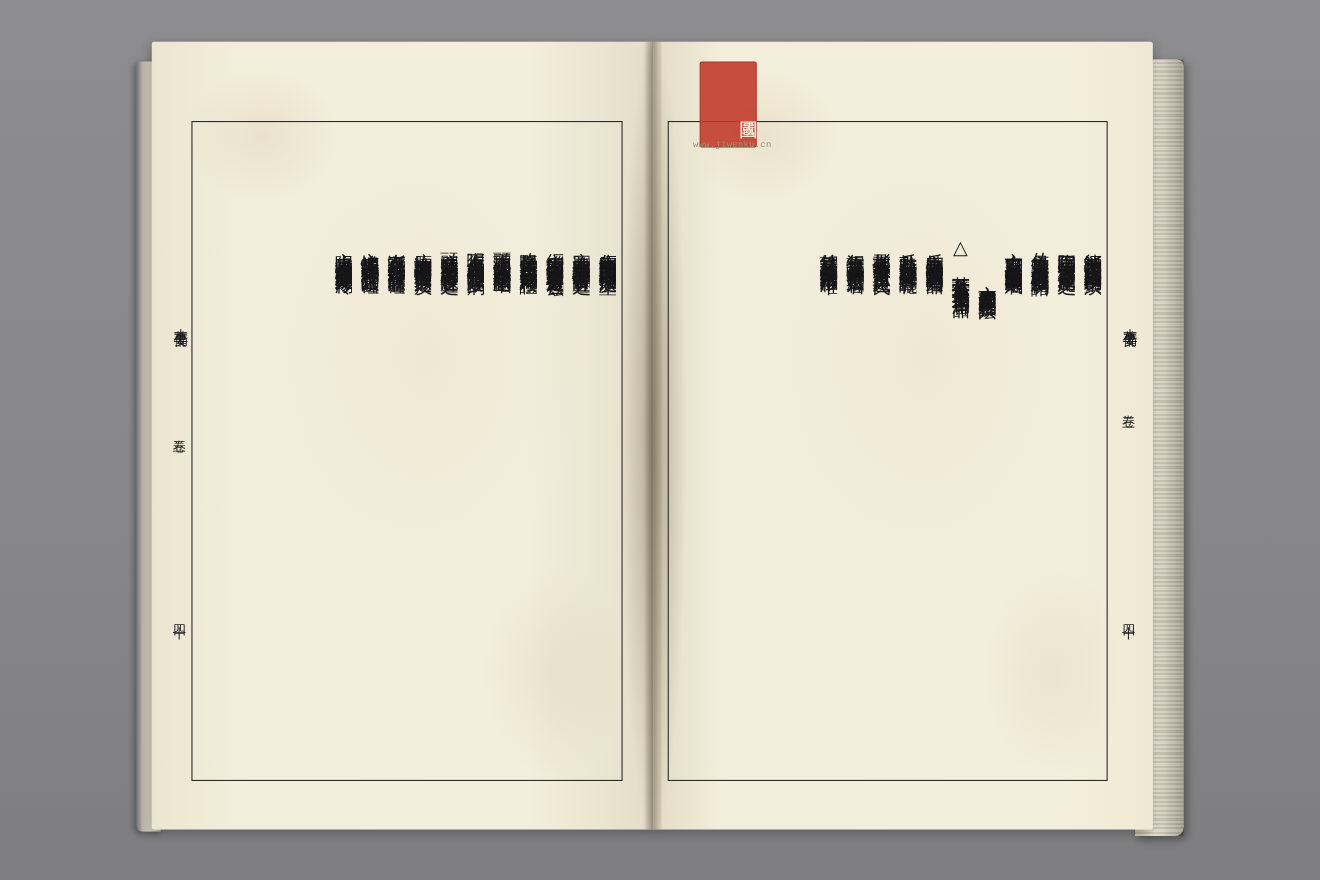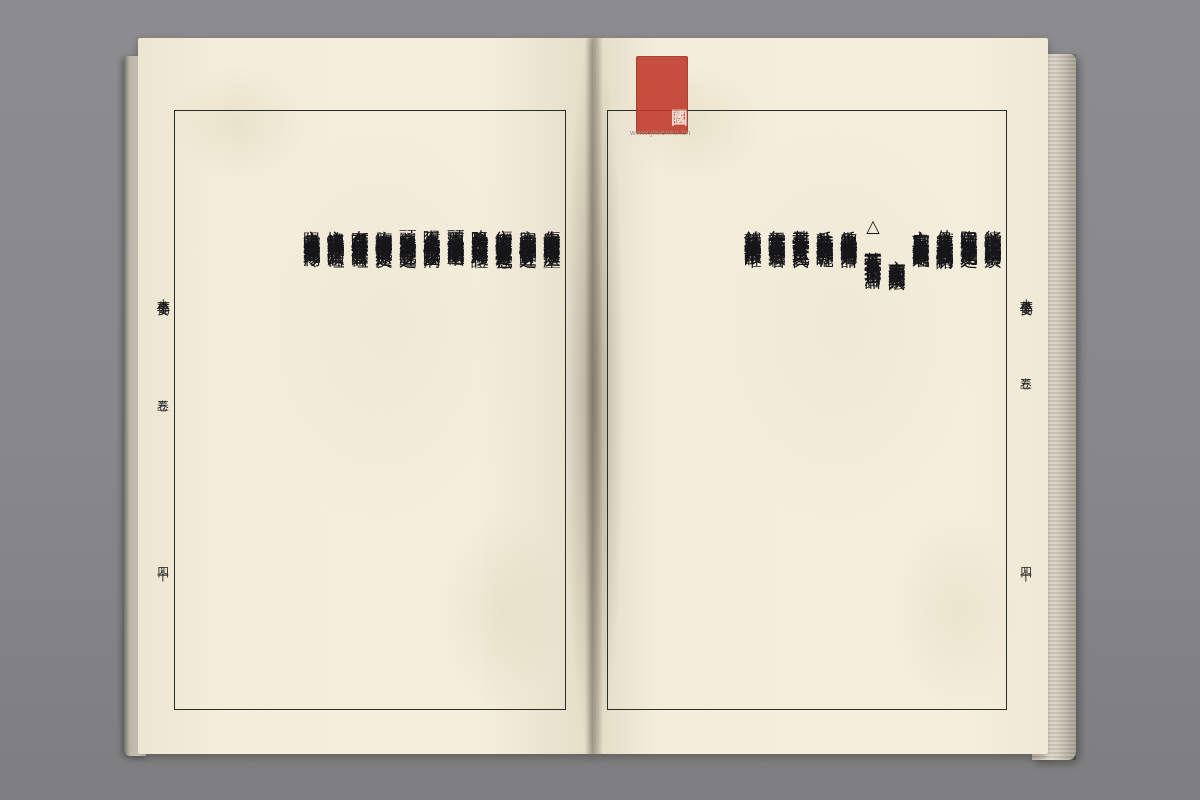--- a/index.html
+++ b/index.html
@@ -148,21 +148,21 @@
     box-shadow: 0 0 0 1px rgba(120,30,20,.5) inset;
   }
   .seal-url {
     position: absolute;
     left: 506px; top: 90px;
     width: 66px;
     text-align: left;
     font-size: 8px;
     color: #9d8f7e;
     letter-spacing: .3px;
-    font-family: Liberation Sans, sans-serif;
+    font-family: Liberation Mono, monospace;
   }
 
   
   .spine-shadow {
     position:absolute; left: 440px; top:0; width: 60px; height: 716px;
     background: radial-gradient(ellipse at 50% 50%, rgba(60,50,35,.30), rgba(0,0,0,0) 72%);
     pointer-events:none;
   }
 </style>
 </head>

